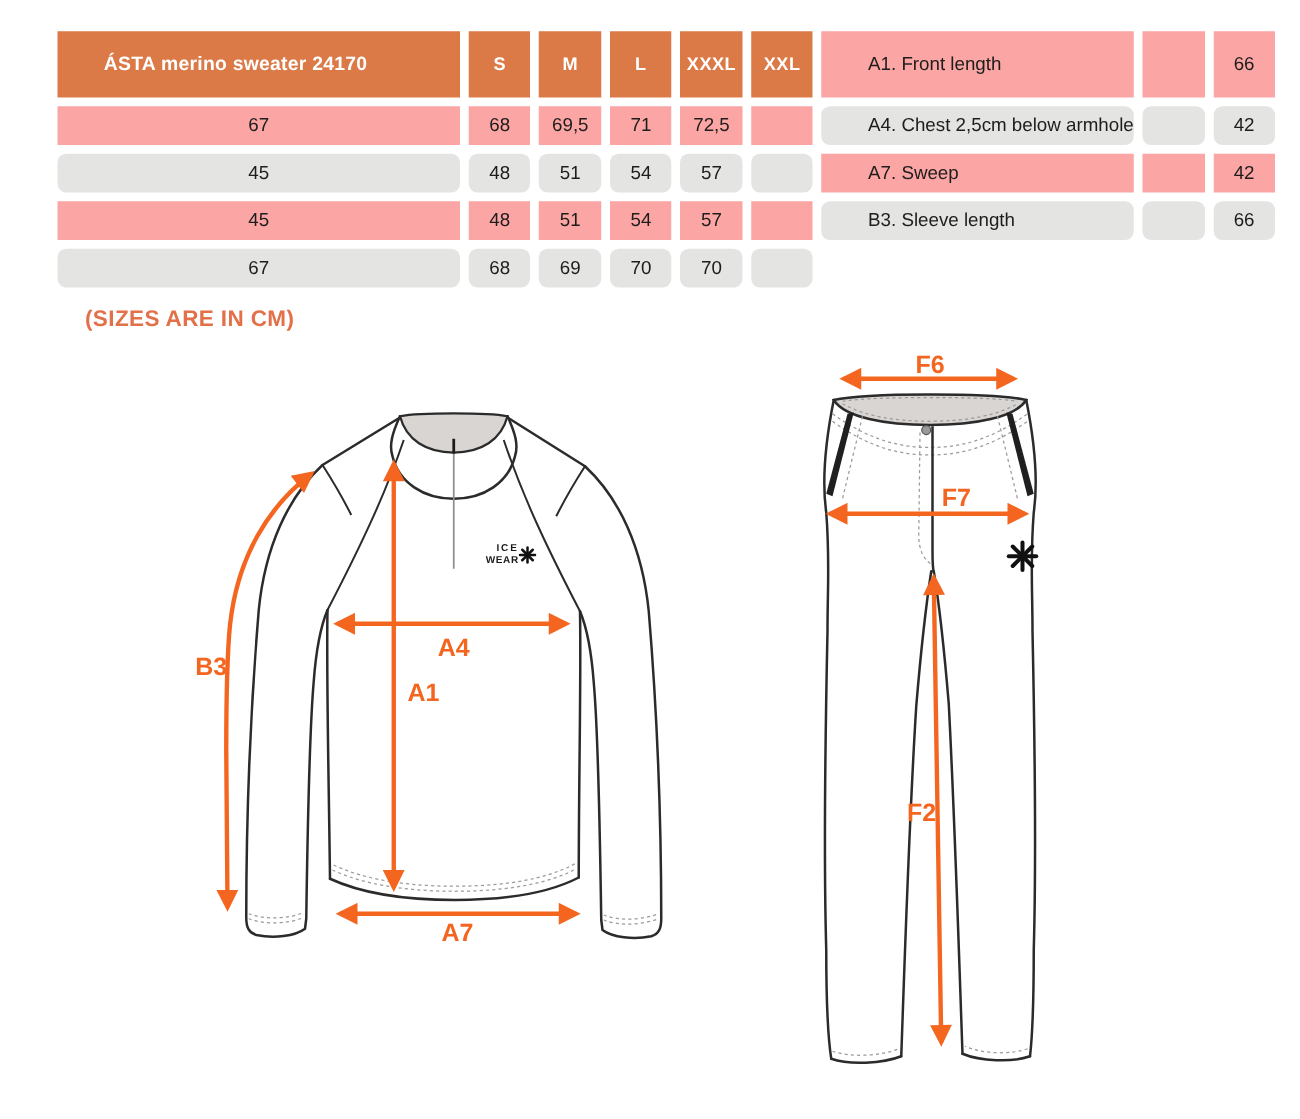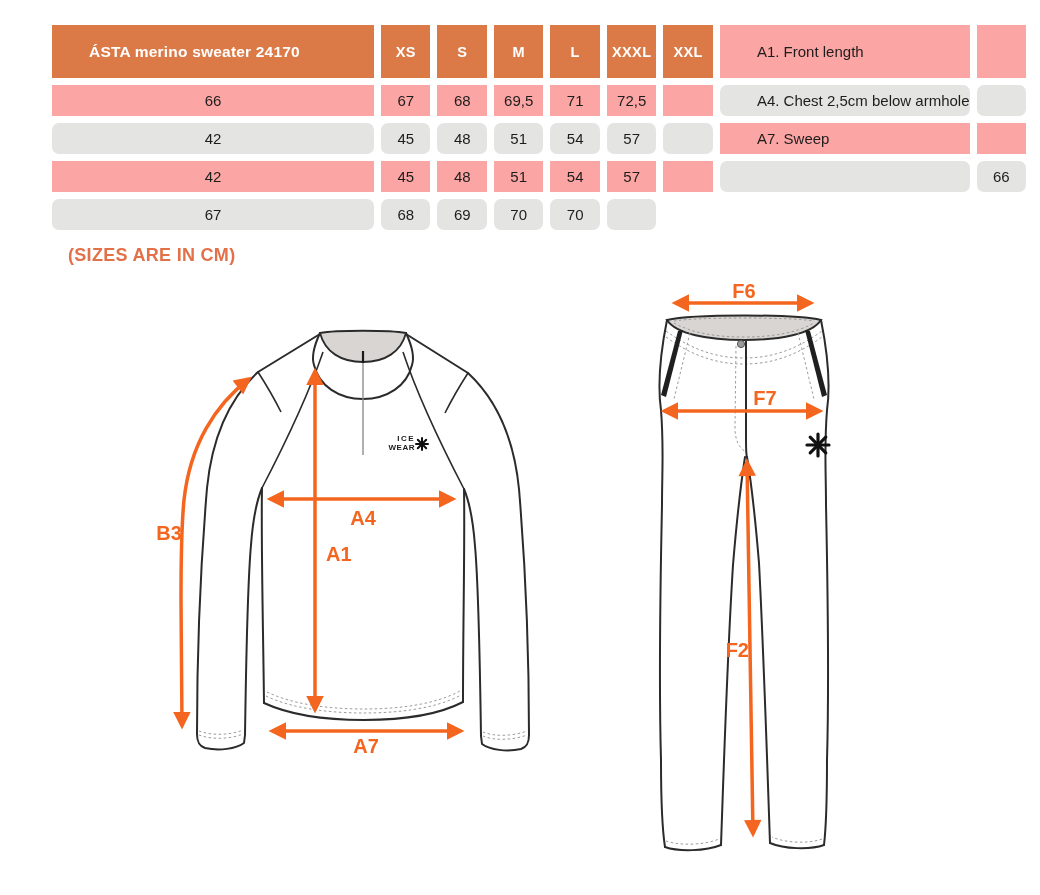--- a/index.html
+++ b/index.html
@@ -1,21 +1,21 @@
 <!DOCTYPE html>
 <html><head>
 <meta charset="utf-8">
 <style>
   html,body{margin:0;padding:0;background:#fff;}
   .page{
     position:relative;width:1040px;height:895px;background:#ffffff;
     font-family:"Liberation Sans",sans-serif;overflow:hidden;
   }
   .size-table{
-    position:absolute;left:52px;top:25px;width:974px;
+    position:absolute;left:46px;top:25px;width:974px;
     display:grid;
     grid-template-columns:322px repeat(8,1fr);
     grid-template-rows:53px repeat(4,31px);
     column-gap:7px;row-gap:7px;
   }
   .cell{
     display:flex;align-items:center;justify-content:center;
     font-size:15px;color:#1d1d1b;white-space:nowrap;
   }
   .cell.th{
@@ -39,21 +39,20 @@
   .logo-text{fill:#1a1a1a;font-family:"Liberation Sans",sans-serif;font-weight:bold;}
   .flake{stroke:#111111;stroke-linecap:round;}
 </style>
 </head>
 <body>
 
 <div class="page">
 
   <div class="size-table">
     <div class="cell th name">ÁSTA merino sweater 24170</div>
-    <div class="cell th">XS</div>
     <div class="cell th">S</div>
     <div class="cell th">M</div>
     <div class="cell th">L</div>
     <div class="cell th">XXXL</div>
     <div class="cell th">XXL</div>
 
     <div class="cell r-dark label">A1. Front length</div>
     <div class="cell r-dark"></div>
     <div class="cell r-dark">66</div>
     <div class="cell r-dark">67</div>
@@ -76,20 +75,21 @@
     <div class="cell r-dark label">A7. Sweep</div>
     <div class="cell r-dark"></div>
     <div class="cell r-dark">42</div>
     <div class="cell r-dark">45</div>
     <div class="cell r-dark">48</div>
     <div class="cell r-dark">51</div>
     <div class="cell r-dark">54</div>
     <div class="cell r-dark">57</div>
     <div class="cell r-dark"></div>
 
+    <div class="cell r-light label">B3. Sleeve length</div>
     <div class="cell r-light"></div>
     <div class="cell r-light">66</div>
     <div class="cell r-light">67</div>
     <div class="cell r-light">68</div>
     <div class="cell r-light">69</div>
     <div class="cell r-light">70</div>
     <div class="cell r-light">70</div>
     <div class="cell r-light"></div>
   </div>
 

